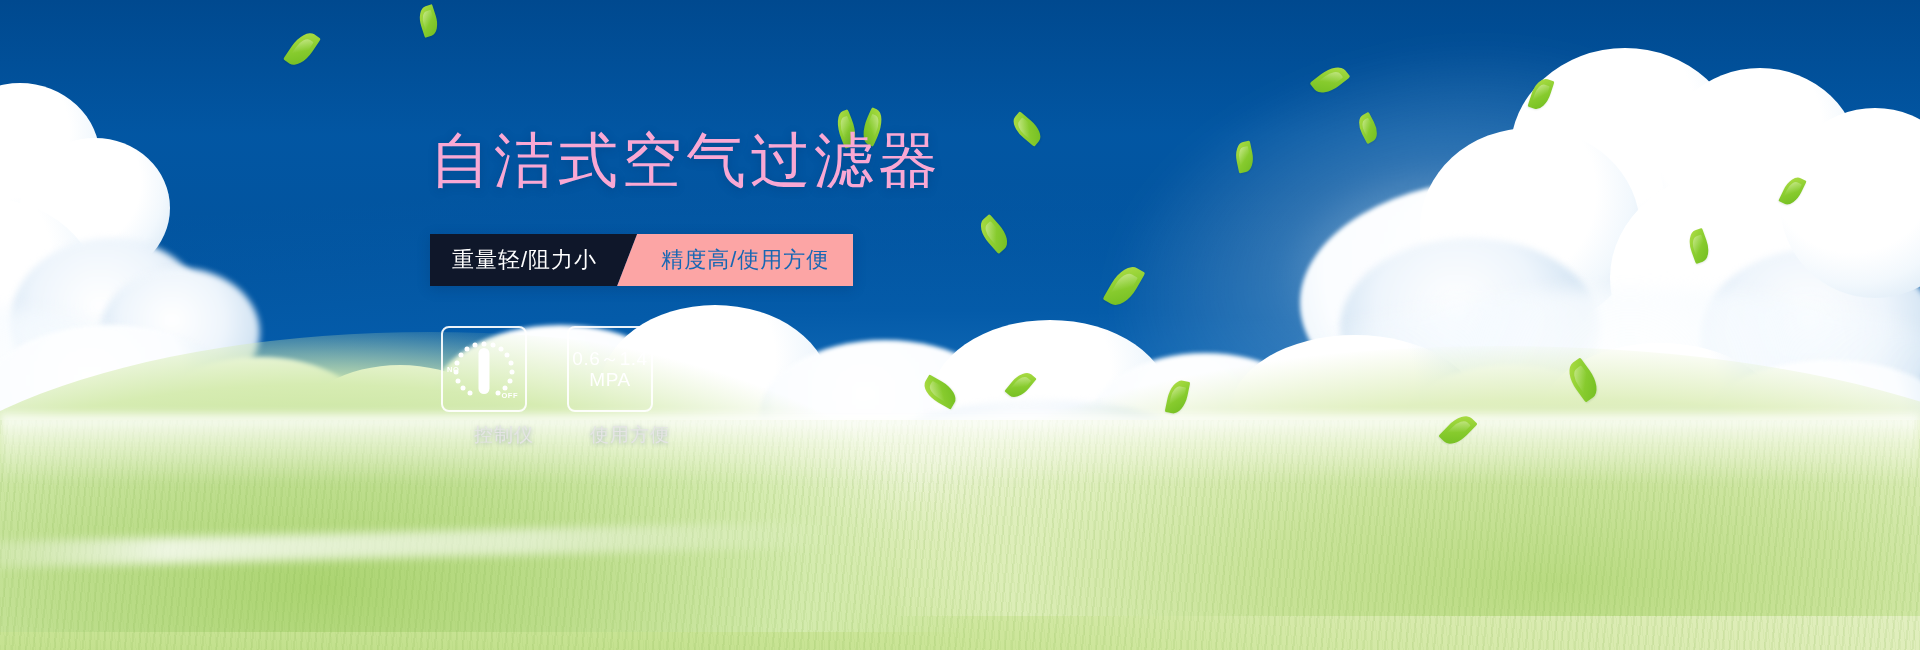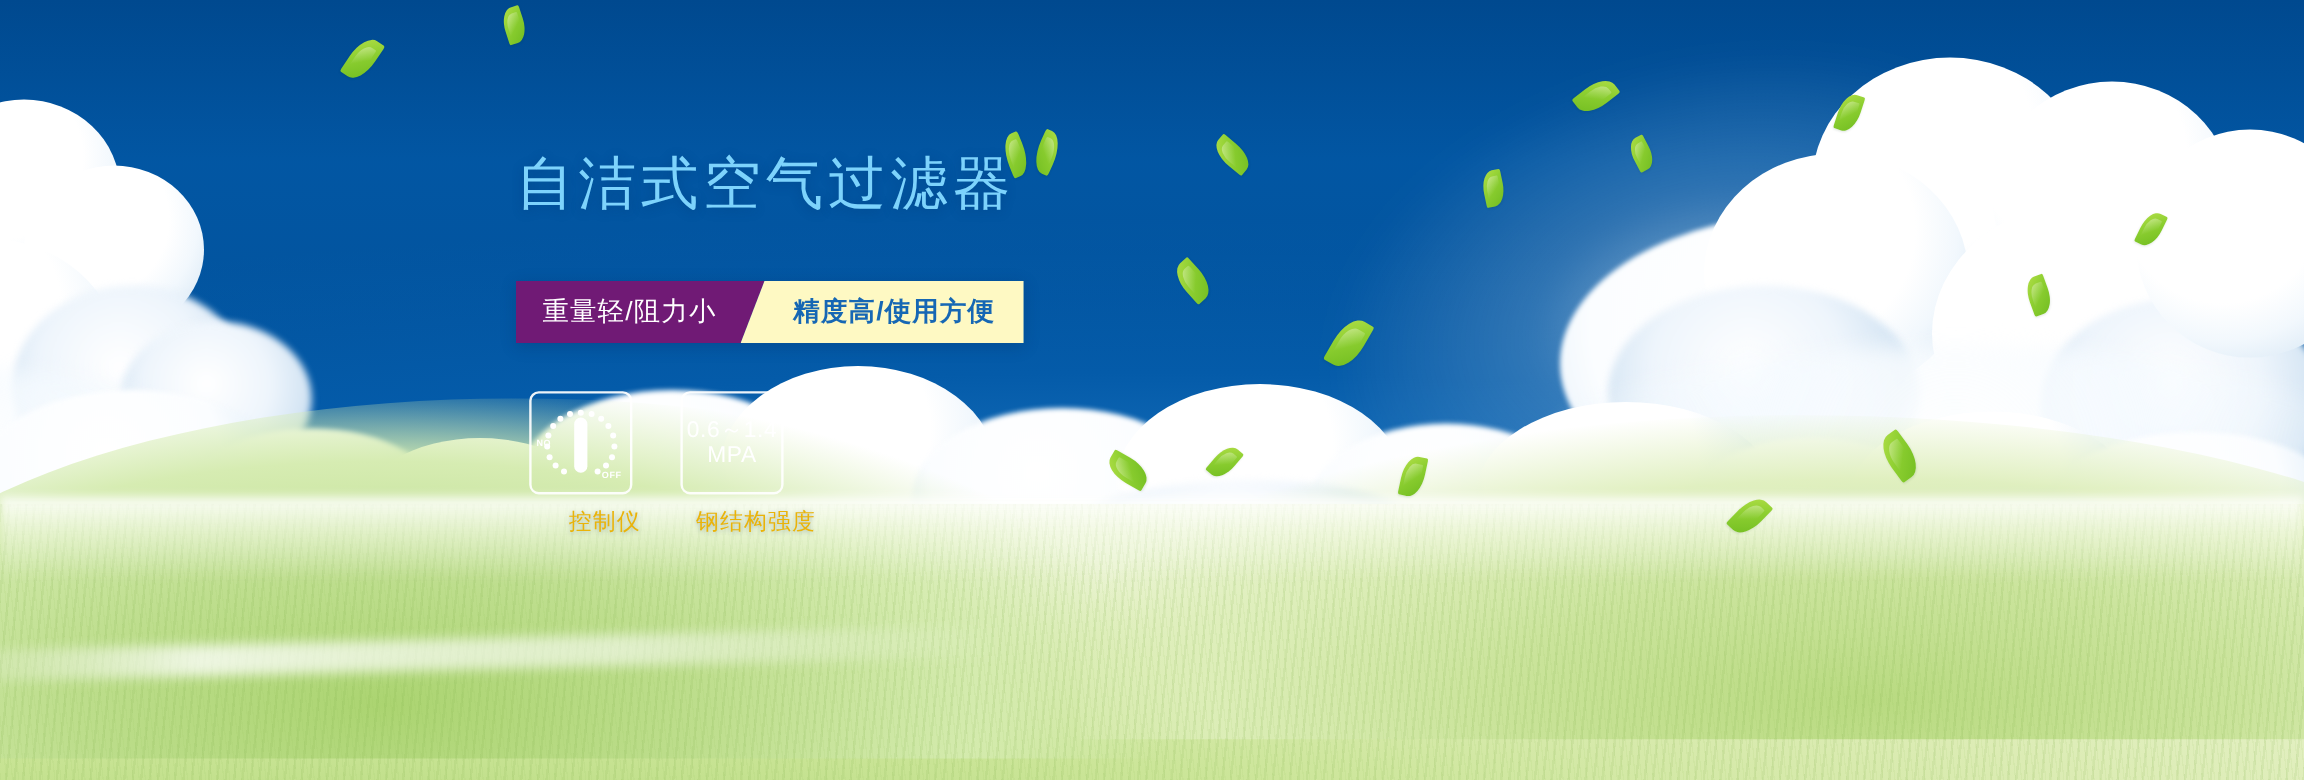--- a/index.html
+++ b/index.html
@@ -114,22 +114,22 @@
   }
 
   
   .content{
     position:absolute;left:0;top:0;width:1920px;height:650px;
     z-index:40;
   }
 
   .headline{
     position:absolute;left:430px;top:128px;
-    color:#7dd3fc;
-    font-size:48px;
+    color:#f9a8d4;
+    font-size:60px;
     font-weight:400;
     letter-spacing:4px;
     line-height:1.1;
     white-space:nowrap;
     text-shadow:0 2px 10px rgba(0,40,90,.28);
   }
 
   
   .sprout{position:absolute;left:836px;top:105px;width:56px;height:48px;}
   .sprout .leaf{width:17px;height:36px;}
@@ -140,32 +140,31 @@
   .tags{
     position:absolute;left:430px;top:234px;
     display:flex;align-items:stretch;height:52px;
     box-shadow:0 3px 12px rgba(0,35,80,.22);
   }
   .tag{
     display:flex;align-items:center;justify-content:center;
     font-size:22px;letter-spacing:1px;white-space:nowrap;
   }
   .tag-primary{
-    background:#701a75;color:#ffffff;
+    background:#0f172a;color:#ffffff;
     padding:0 26px 0 22px;
     clip-path:polygon(0 0, 100% 0, calc(100% - 20px) 100%, 0 100%);
     padding-right:40px;
   }
   .tag-secondary{
-    background:#fef9c3;color:#1667b4;
+    background:#fca5a5;color:#1667b4;
     padding:0 24px 0 26px;
     margin-left:-20px;
     clip-path:polygon(20px 0, 100% 0, 100% 100%, 0 100%);
     padding-left:44px;
-    font-weight:bold;
   }
 
   
   .features{
     position:absolute;left:436px;top:326px;
     display:flex;gap:30px;
   }
   .feature{
     width:96px;
     display:flex;flex-direction:column;align-items:center;
@@ -178,21 +177,21 @@
     position:relative;
     color:#ffffff;
     box-sizing:border-box;
   }
   .feature-text{
     color:#ffffff;font-size:19px;line-height:1.12;text-align:center;
     letter-spacing:.5px;
   }
   .feature-text .big{font-size:19px;display:block;}
   .feature-label{
-    margin-top:10px;color:#eab308;font-size:19px;letter-spacing:1px;white-space:nowrap;
+    margin-top:10px;color:#e5e5e5;font-size:19px;letter-spacing:1px;white-space:nowrap;
     text-shadow:0 1px 4px rgba(0,40,90,.3);
     margin-left:40px;
   }
 
   
   .gauge{position:relative;width:72px;height:66px;}
   .gauge-needle{
     position:absolute;left:50%;top:12px;transform:translateX(-50%);
     width:11px;height:46px;background:#fff;border-radius:6px;
   }
@@ -348,21 +347,21 @@
         <div class="feature-label">控制仪</div>
       </div>
 
       <div class="feature">
         <div class="feature-box">
           <div class="feature-text">
             <span class="big">0.6～1.4</span>
             <span class="big">MPA</span>
           </div>
         </div>
-        <div class="feature-label">钢结构强度</div>
+        <div class="feature-label">使用方便</div>
       </div>
 
 
 
 
     </div>
   </div>
 </div>
 
 </body></html>

